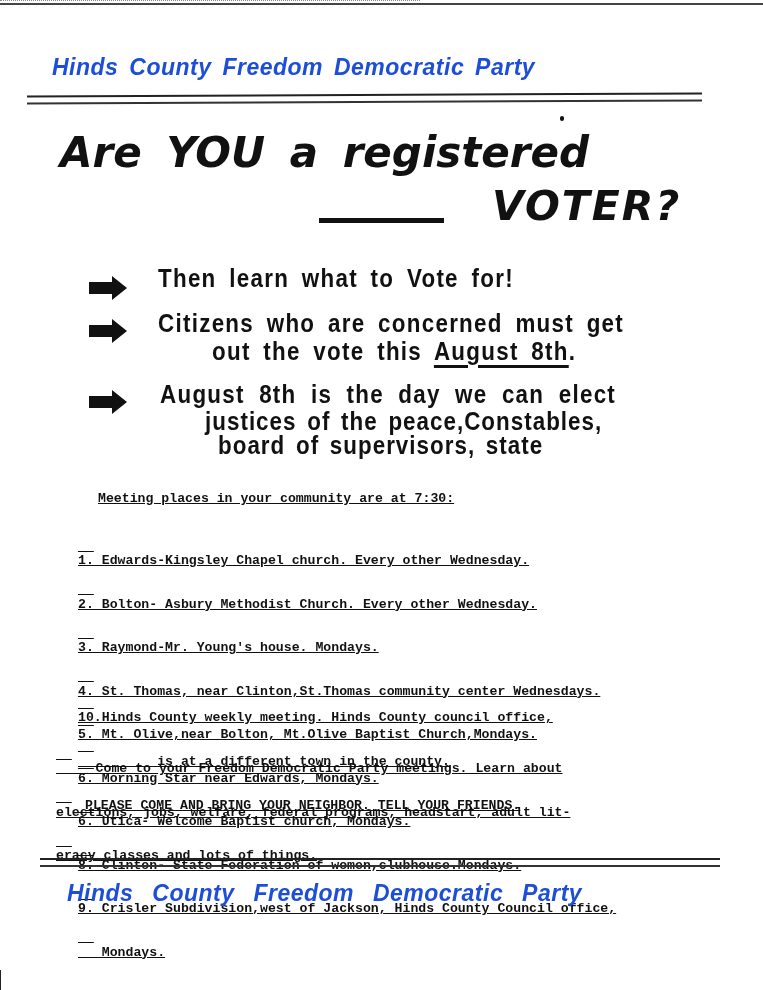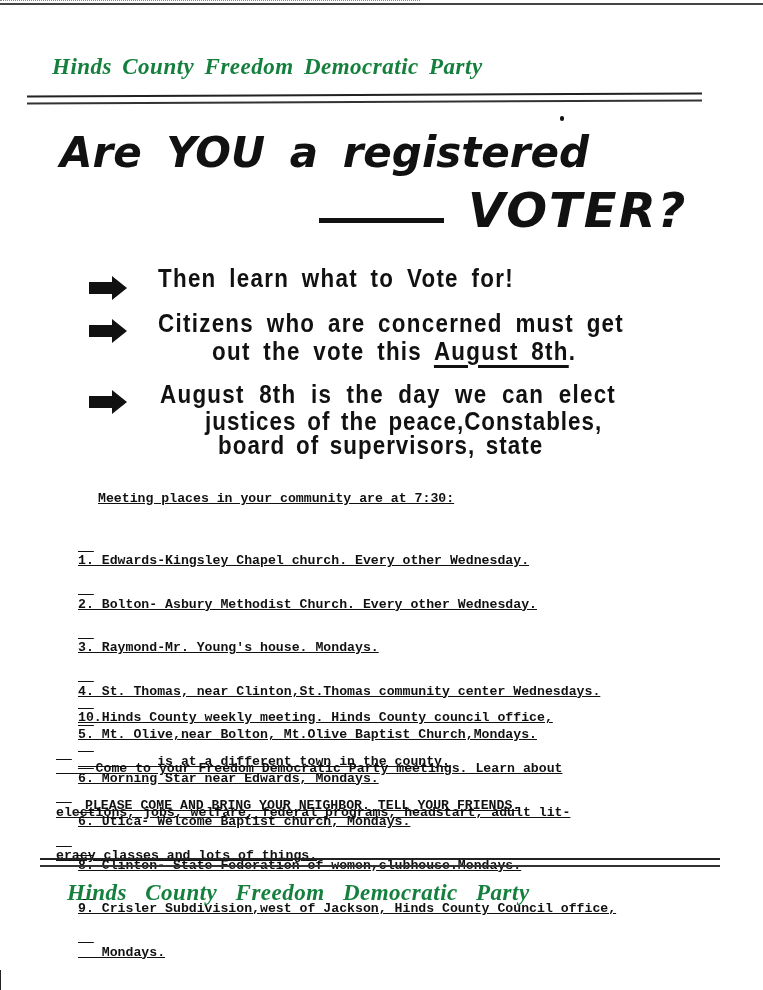--- a/index.html
+++ b/index.html
@@ -12,37 +12,37 @@
     background: #444;
   }
   .top-dots {
     position: absolute; left: 0; top: 0; width: 420px; height: 1px;
     border-top: 1px dotted #888;
   }
   .left-edge {
     position: absolute; left: 0; top: 970px; width: 1px; height: 20px; background: #222;
   }
   .header-title, .footer-title {
-    position: absolute; font-family: Liberation Serif, serif; font-weight: bold;
-    font-style: italic; color: #15803d; white-space: nowrap; letter-spacing: 0.5px;
+    position: absolute; font-family: Liberation Sans, sans-serif; font-weight: bold;
+    font-style: italic; color: #1d4ed8; white-space: nowrap; letter-spacing: 0.5px;
   }
   .header-title { left: 52px; top: 54px; font-size: 23px; word-spacing: 4px; }
   .footer-title { left: 67px; top: 880px; font-size: 23px; word-spacing: 12px; }
   .double-rule {
     position: absolute; height: 5px; border-top: 2px solid #222; border-bottom: 2px solid #333;
   }
   .rule-top { left: 27px; top: 94px; width: 675px; transform: rotate(-0.25deg); }
   .rule-bottom { left: 40px; top: 858px; width: 680px; }
 
   .headline {
     position: absolute; font-family: "DejaVu Sans", sans-serif; font-weight: bold;
     font-style: italic; color: #111; white-space: nowrap; text-align: right;
   }
   .headline-1 { left: 60px; top: 128px; font-size: 42px; word-spacing: 10px; }
-  .headline-2 { left: 468px; top: 182px; font-size: 48px; letter-spacing: 2px; }
+  .headline-2 { left: 492px; top: 182px; font-size: 41px; letter-spacing: 2px; }
   .blank-line {
     position: absolute; left: 319px; top: 218px; width: 125px; height: 5px; background: #111;
   }
   .speck { position: absolute; width: 4px; height: 5px; background: #111; border-radius: 2px; }
 
   .arrow {
     position: absolute; width: 40px; height: 26px;
   }
   .bullet-text {
     position: absolute; font-family: "Liberation Sans", sans-serif; font-weight: bold;

